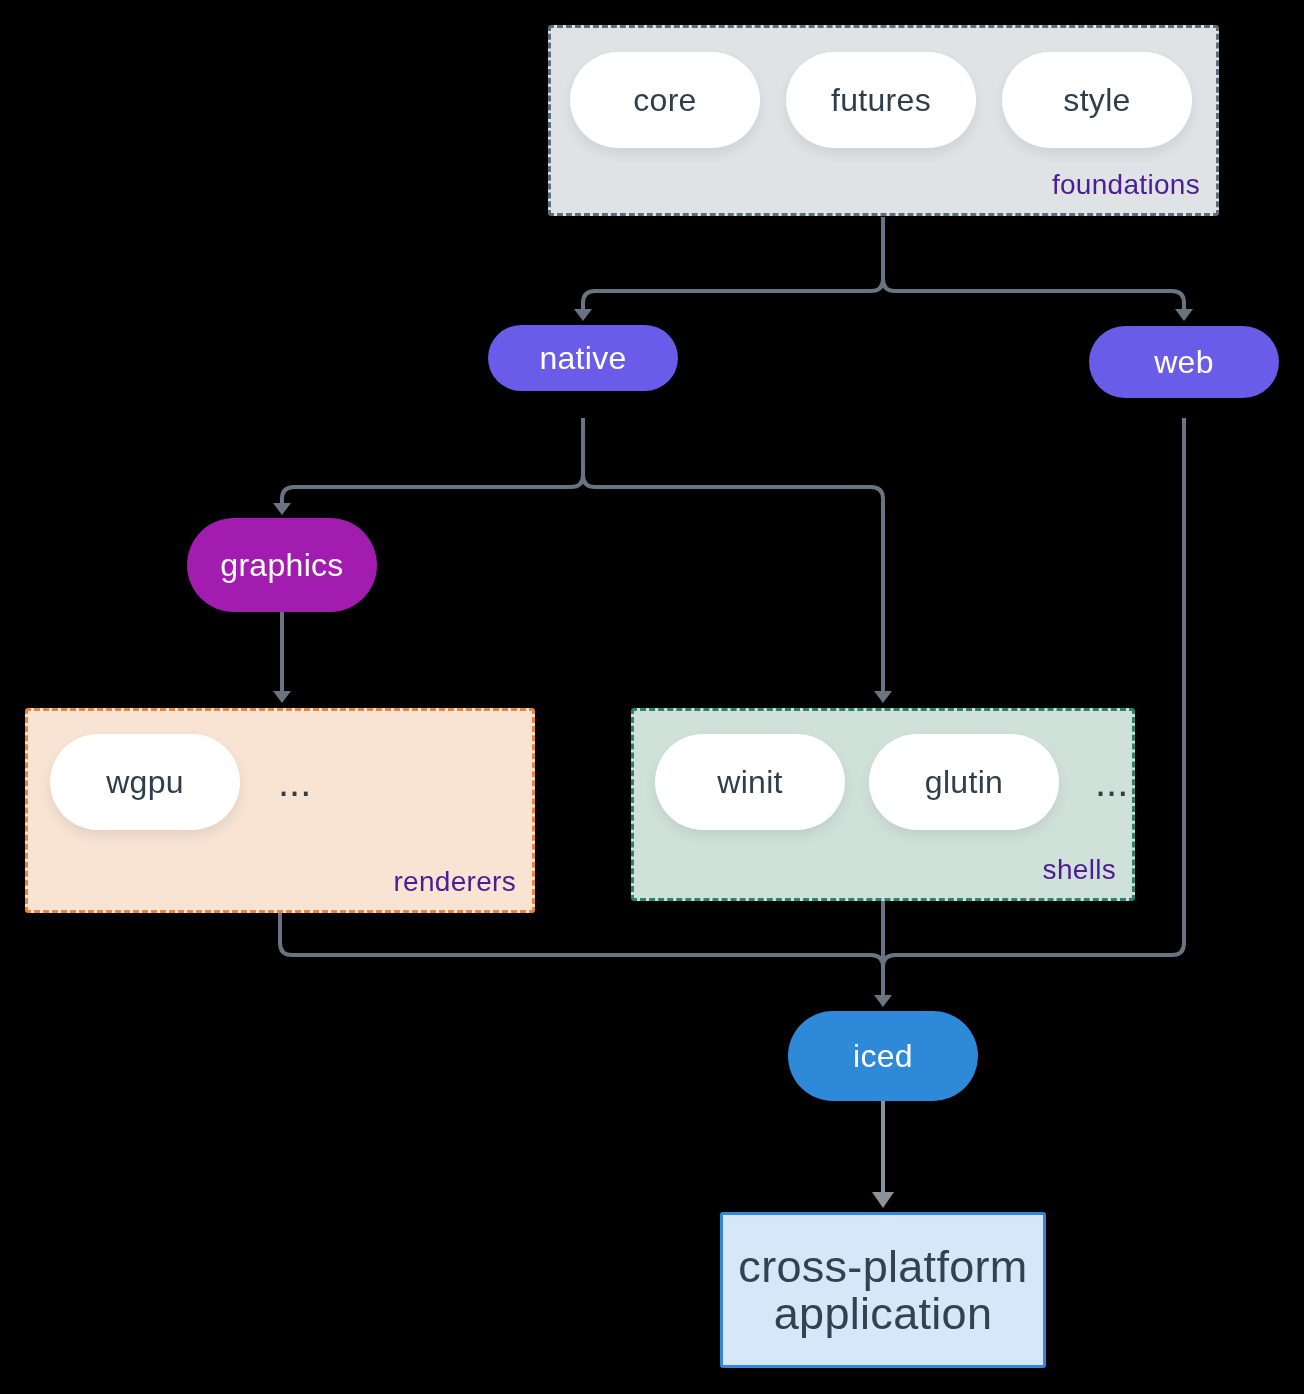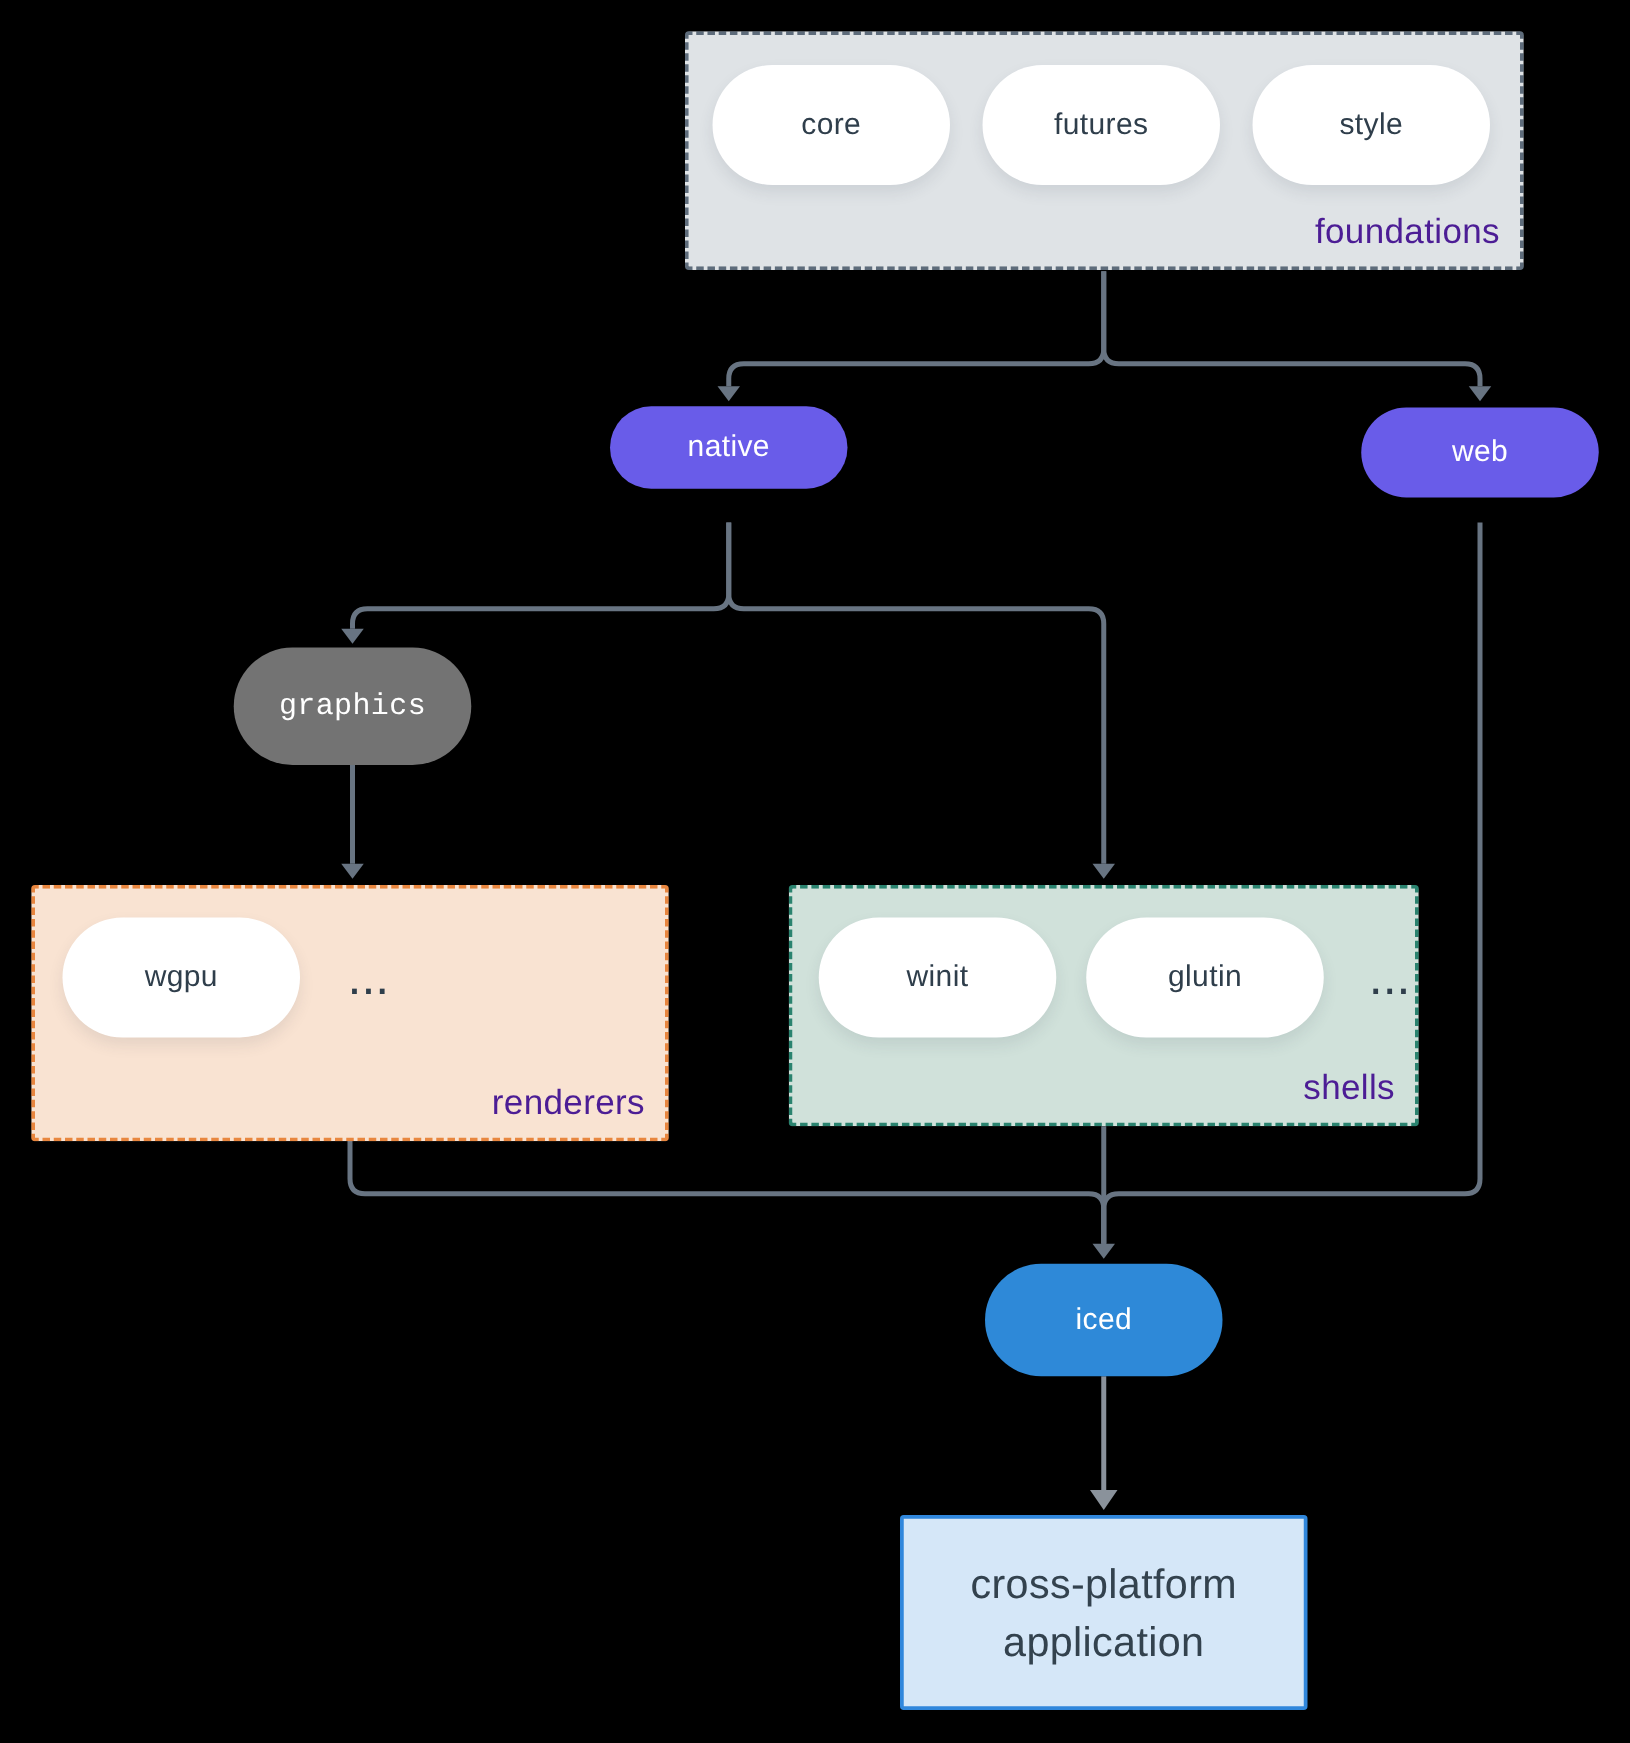--- a/index.html
+++ b/index.html
@@ -31,49 +31,49 @@
   }
   .group-label{
     position:absolute;right:16px;bottom:12px;
     font-size:28px;color:#4c1d95;letter-spacing:0.3px;
   }
 
   
   .pill{
     display:flex;align-items:center;justify-content:center;
     width:190px;height:96px;border-radius:48px;
-    font-size:24px;letter-spacing:0.3px;
+    font-size:32px;letter-spacing:0.3px;
   }
   .pill.white{
     background:#FFFFFF;color:#2F3E4B;
     box-shadow:0 6px 12px rgba(45,62,74,0.10);
   }
   .node{position:absolute;box-sizing:border-box;color:#FFFFFF;}
   .node.purple{background:#695CE9;}
-  .node.orange{background:#737373;font-family:Liberation Mono, monospace;}
+  .node.orange{background:#a21caf;}
   .node.blue{background:#2E89D8;}
   .native{left:488px;top:325px;width:190px;height:66px;}
   .web{left:1089px;top:326px;width:190px;height:72px;}
   .graphics{left:187px;top:518px;width:190px;height:94px;}
   .iced{left:788px;top:1011px;width:190px;height:90px;}
 
   .ellipsis{
     height:96px;display:flex;align-items:center;
     margin-left:12px;font-size:40px;color:#2F3E4B;
   }
 
   
   .appbox{
     position:absolute;left:720px;top:1212px;width:326px;height:156px;
     box-sizing:border-box;background:#D5E7F8;border:3px solid #3087DC;
     border-radius:3px;display:flex;align-items:center;justify-content:center;
     text-align:center;
   }
   .appbox .app-text{
-    width:290px;font-size:33px;line-height:47px;color:#33424E;letter-spacing:0.3px;
+    width:290px;font-size:45px;line-height:47px;color:#33424E;letter-spacing:0.3px;
   }
 </style>
 </head>
 <body>
 
 <div class="stage">
 
   <svg class="edges" viewBox="0 0 1304 1394" fill="none">
 
     <path d="M 883 217 L 883 279 Q 883 291 871 291 L 595 291 Q 583 291 583 303 L 583 309" stroke="#687482" stroke-width="4"></path>

